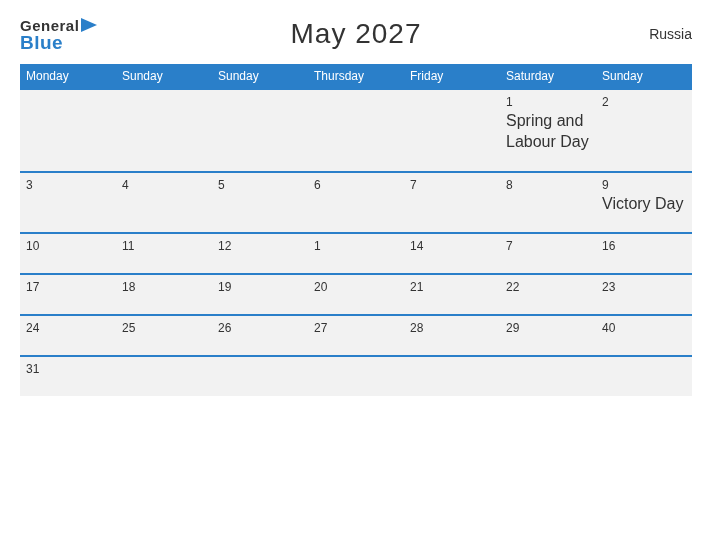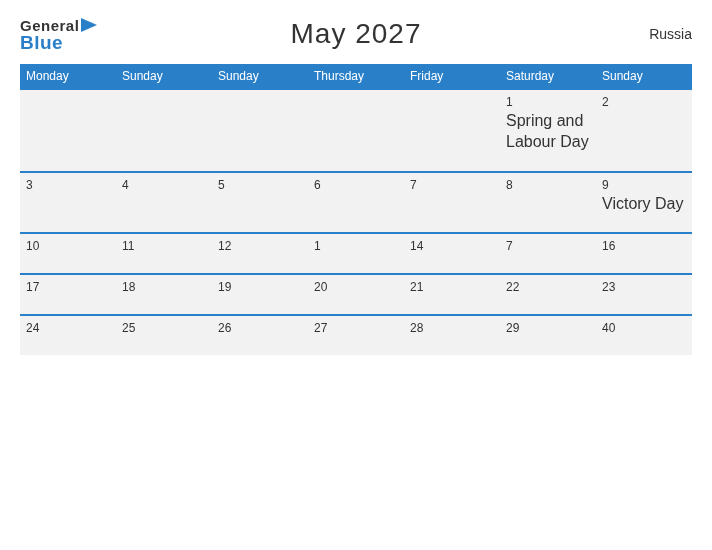--- a/index.html
+++ b/index.html
@@ -243,15 +243,26 @@
           <td>
             <span class="day-number">28</span>
           </td>
           <td>
             <span class="day-number">29</span>
           </td>
           <td>
             <span class="day-number">40</span>
           </td>
         </tr>
+        <tr>
+          <td>
+            <span class="day-number">31</span>
+          </td>
+          <td class="empty"></td>
+          <td class="empty"></td>
+          <td class="empty"></td>
+          <td class="empty"></td>
+          <td class="empty"></td>
+          <td class="empty"></td>
+        </tr>
       </tbody>
   </table>
 </div>
 
 </body></html>

